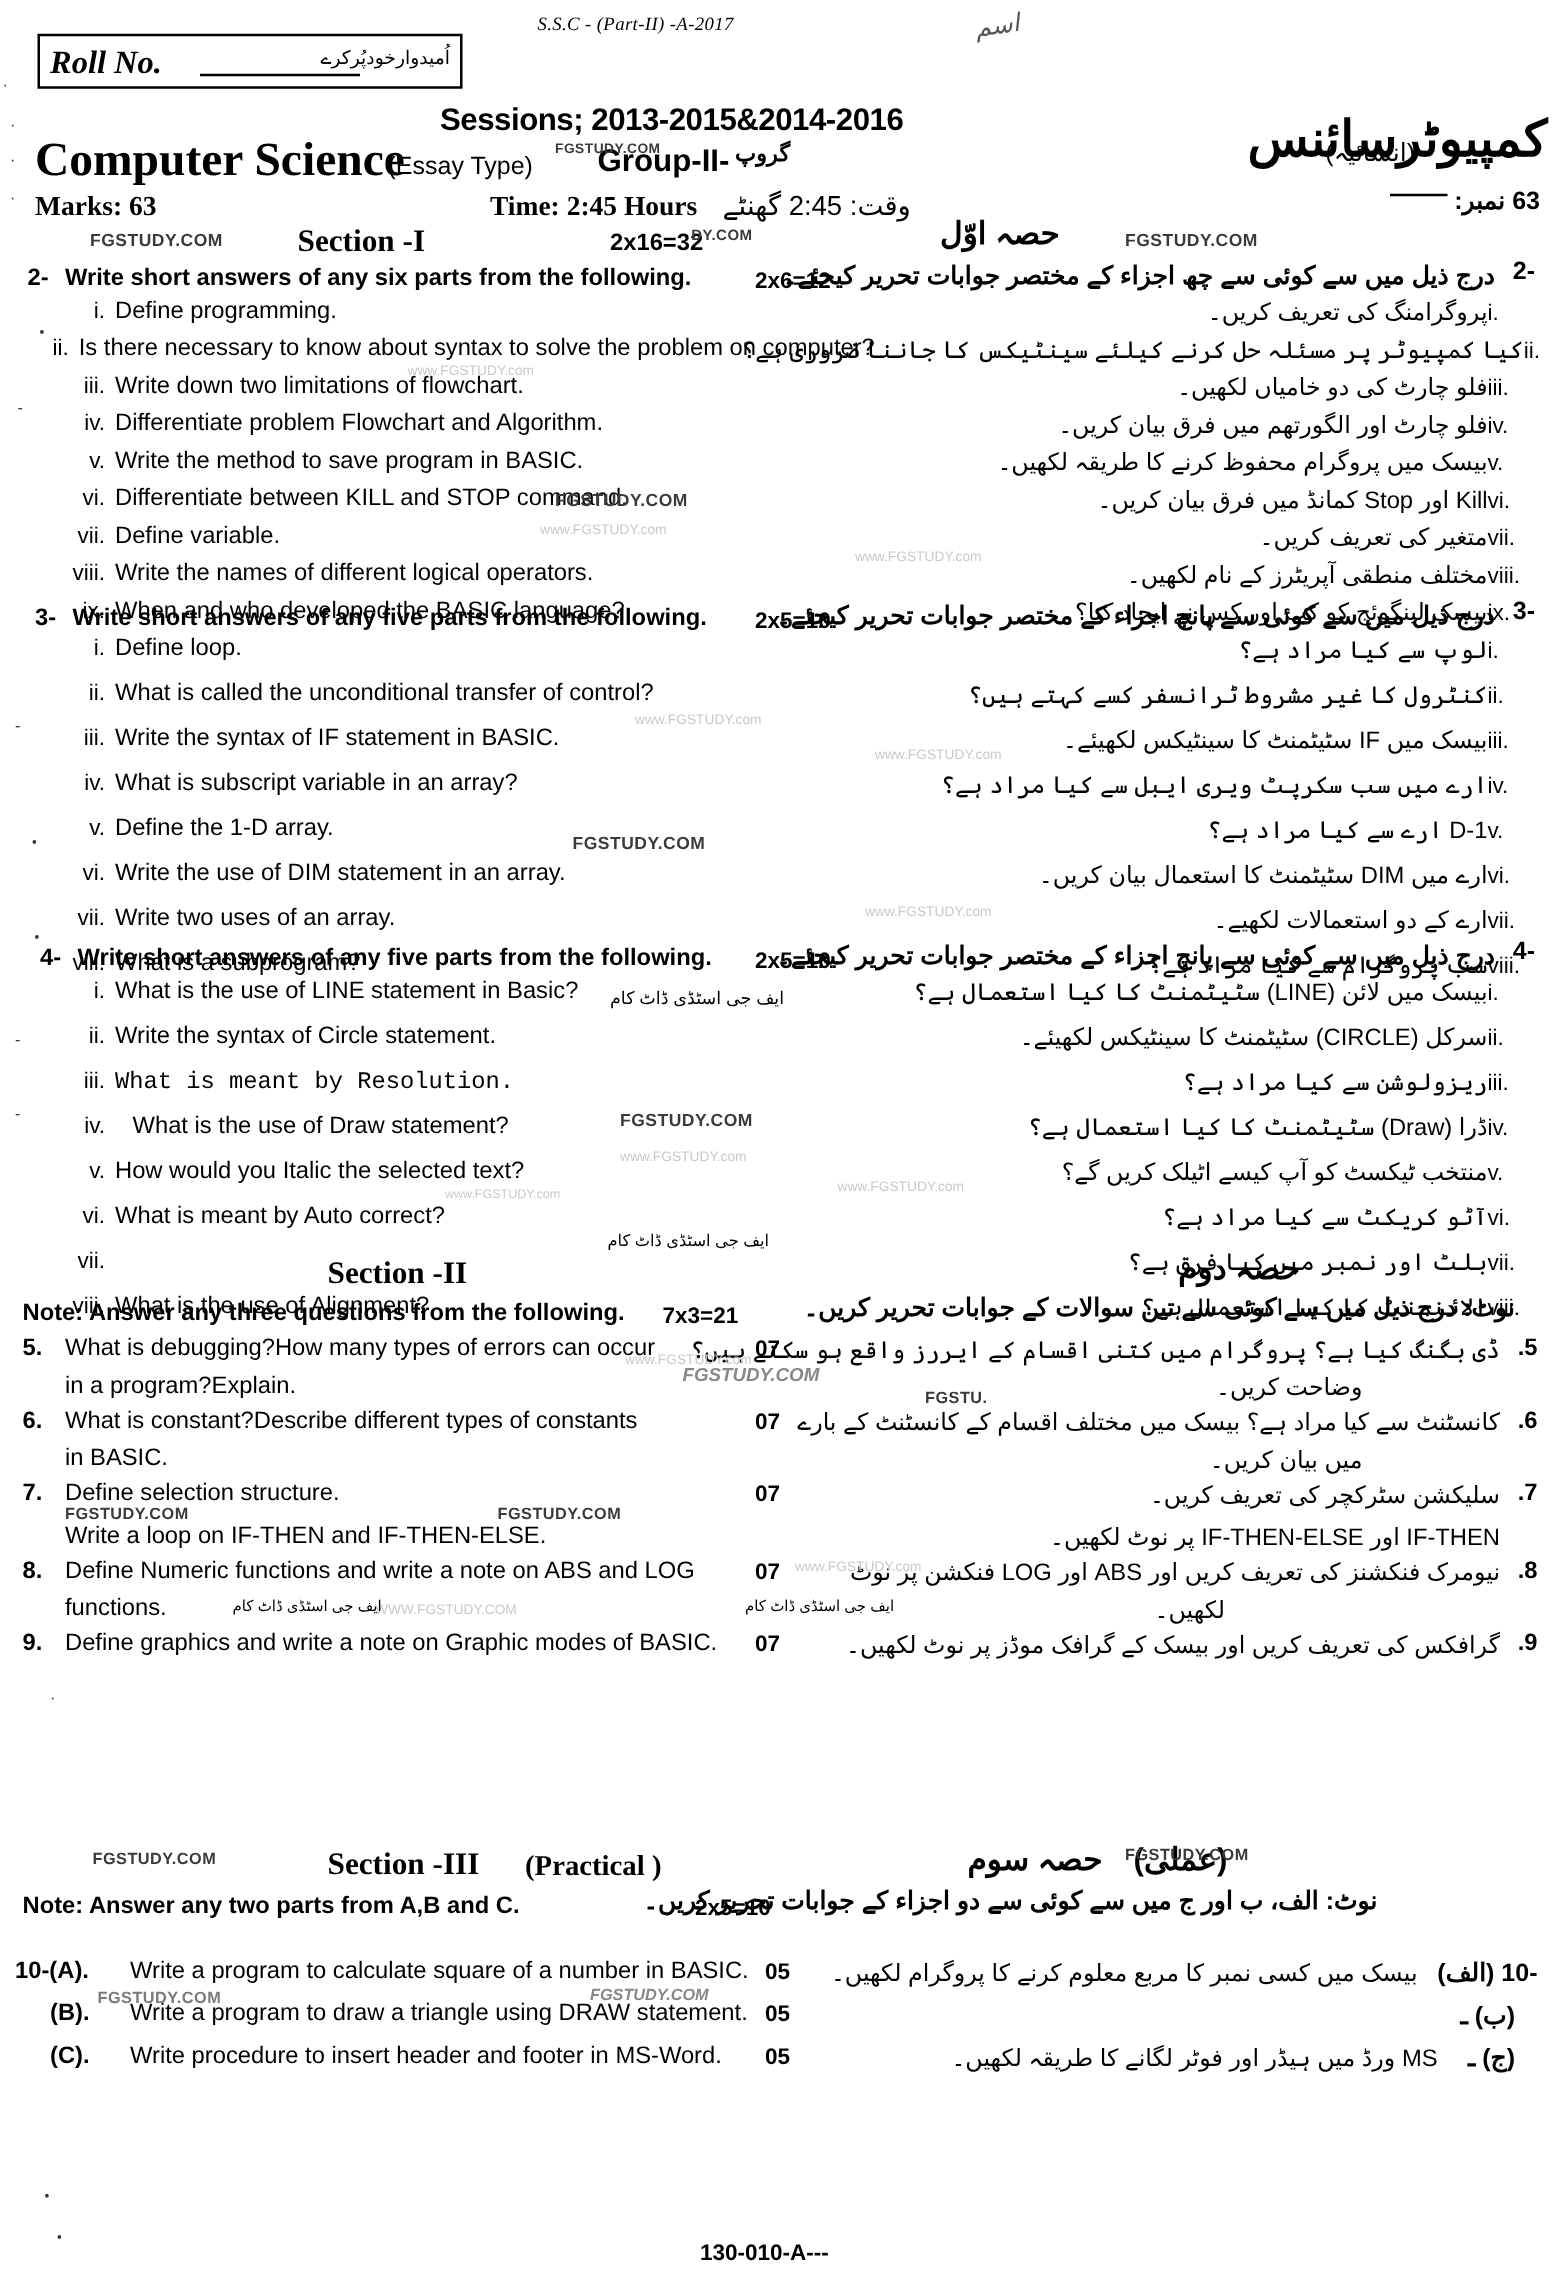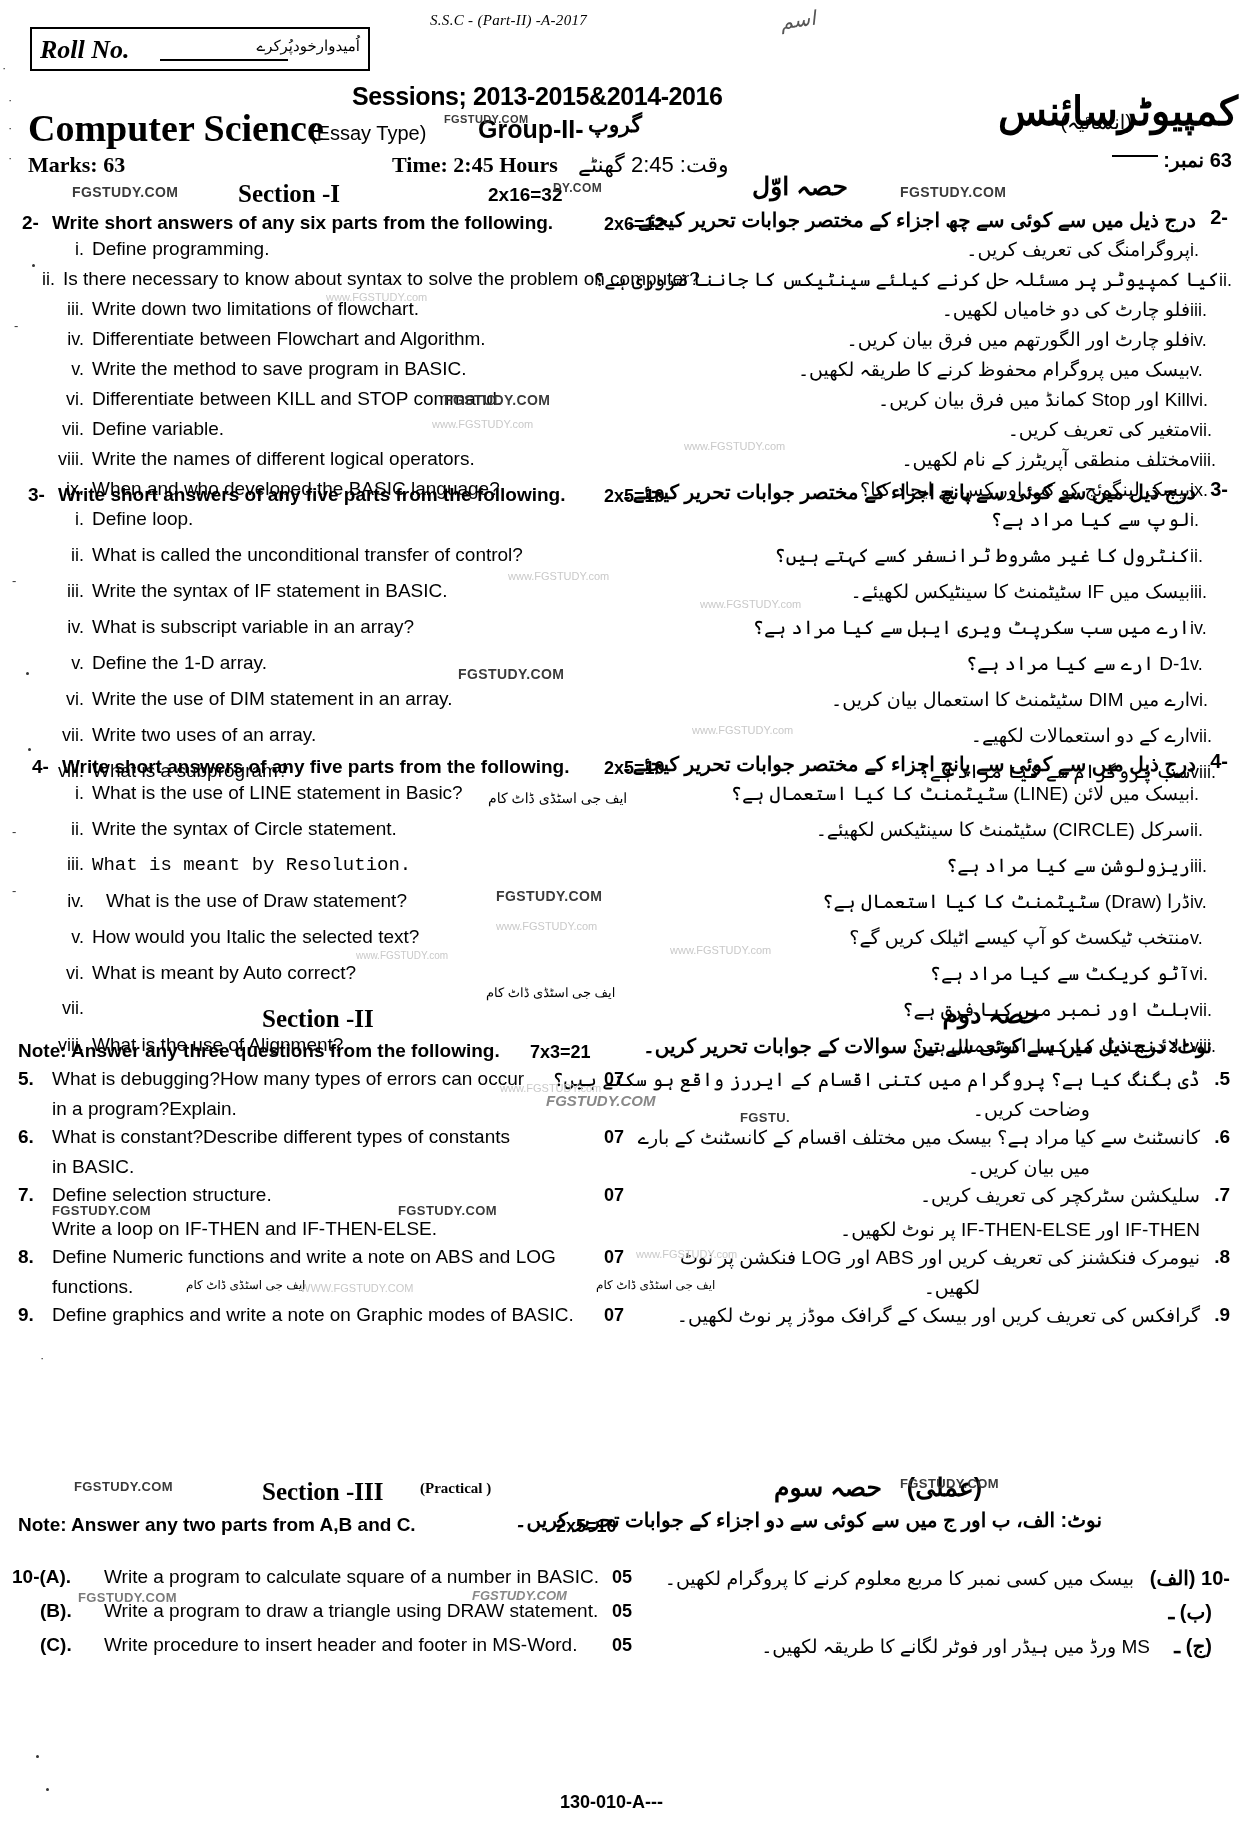--- a/index.html
+++ b/index.html
@@ -85,21 +85,21 @@
     left: 310px; top: 122px;
     font-size: 20px;
   }
   .group {
     left: 478px; top: 115px;
     font-size: 25px;
     font-weight: bold;
   }
   .group-ur {
     left: 588px; top: 112px;
-    font-size: 22px;
+    font-size: 18px;
     font-weight: bold;
     direction: rtl;
     text-align: right;
   }
   .subject-ur {
     right: 12px; top: 88px;
     font-size: 40px;
     font-weight: bold;
     direction: rtl;
   }
@@ -144,21 +144,21 @@
     font-size: 25px;
     font-weight: bold;
     font-family: "Liberation Serif", serif;
   }
   .sec-head-ur {
     font-size: 25px;
     font-weight: bold;
     direction: rtl;
   }
   .practical {
-    font-size: 15px;
+    font-size: 23px;
     font-weight: bold;
     font-family: "Liberation Serif", serif;
   }
 
   
   .qnum {
     font-weight: bold;
     font-size: 19px;
   }
   .qmain {
@@ -283,21 +283,21 @@
     <div style="display:flex; align-items:baseline; height:30px;">
       <span class="rom">ii.</span>
       <span class="qtext" style="margin-left:8px;">Is there necessary to know about syntax to solve the problem on computer?</span>
     </div>
     <div style="display:flex; align-items:baseline; height:30px;">
       <span class="rom">iii.</span>
       <span class="qtext" style="margin-left:8px;">Write down two limitations of flowchart.</span>
     </div>
     <div style="display:flex; align-items:baseline; height:30px;">
       <span class="rom">iv.</span>
-      <span class="qtext" style="margin-left:8px;">Differentiate between Flowchart and Algorithm.</span>
+      <span class="qtext" style="margin-left:8px;">Differentiate problem Flowchart and Algorithm.</span>
     </div>
     <div style="display:flex; align-items:baseline; height:30px;">
       <span class="rom">v.</span>
       <span class="qtext" style="margin-left:8px;">Write the method to save program in BASIC.</span>
     </div>
     <div style="display:flex; align-items:baseline; height:30px;">
       <span class="rom">vi.</span>
       <span class="qtext" style="margin-left:8px;">Differentiate between KILL and STOP command.</span>
     </div>
     <div style="display:flex; align-items:baseline; height:30px;">

